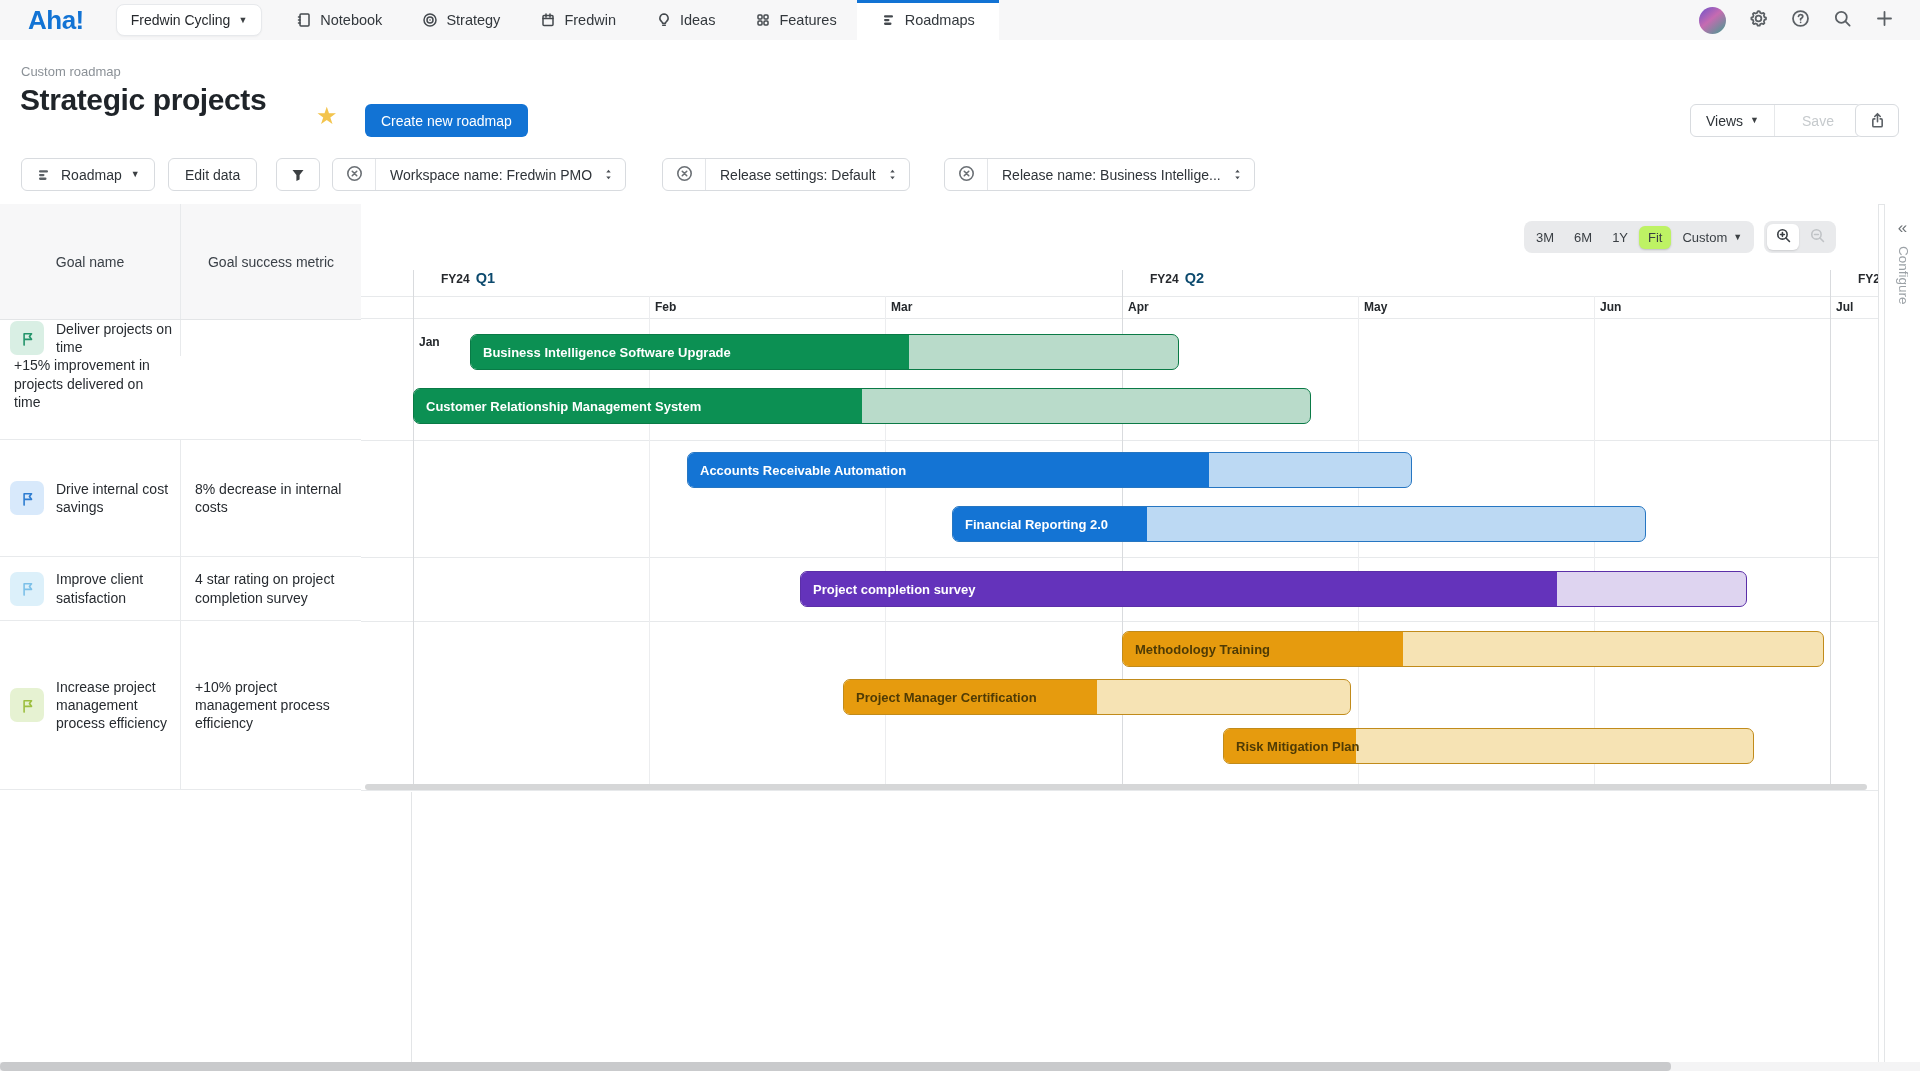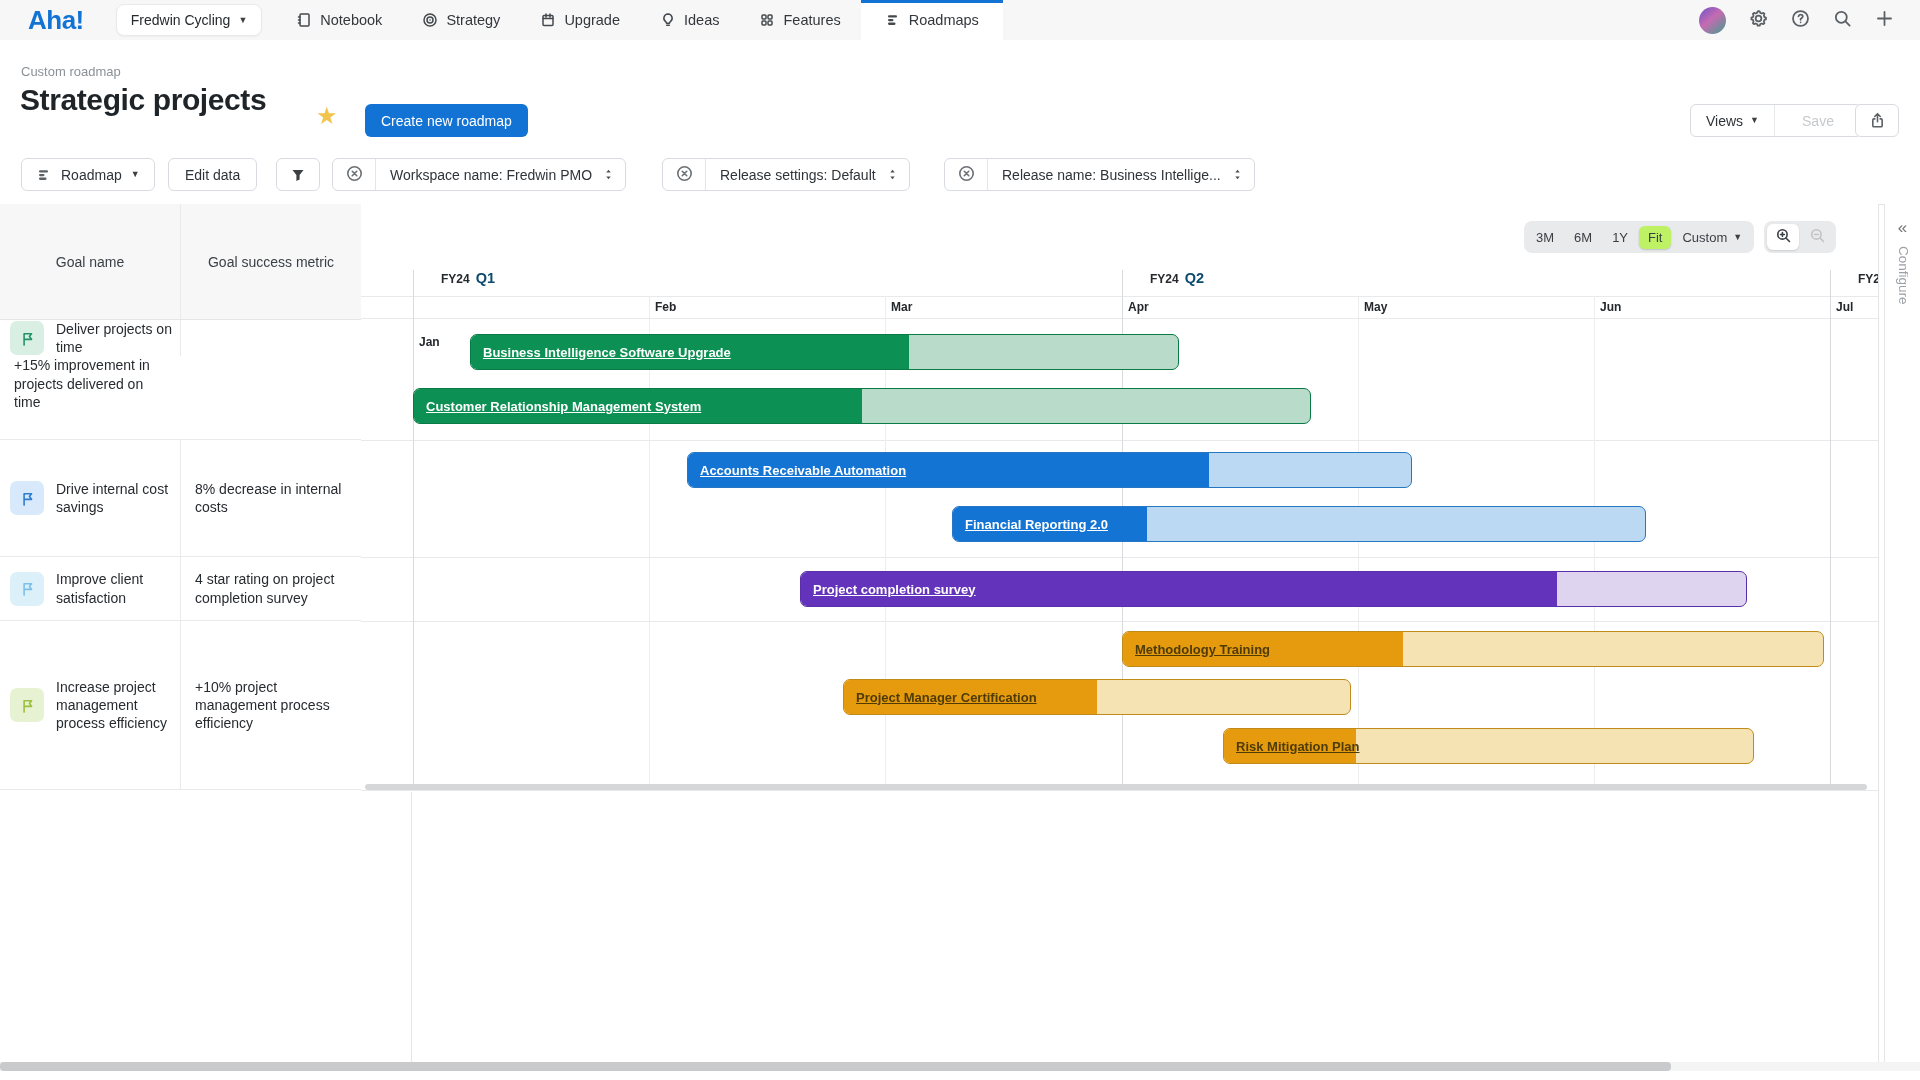--- a/index.html
+++ b/index.html
@@ -69,21 +69,21 @@
   .vline{position:absolute;width:1px;background:#ecedef;}
   .vline.q{background:#d9dbde;}
   .hline{position:absolute;left:0;width:1517px;height:1px;background:#e7e9eb;}
   .q-label{position:absolute;top:66px;display:flex;align-items:baseline;gap:6px;white-space:nowrap;}
   .q-fy{font-size:12px;font-weight:700;color:#26292d;padding-left:20px;}
   .q-q{font-size:14.5px;font-weight:700;color:#0c4a6e;}
   .m-label{position:absolute;top:96px;font-size:12px;font-weight:700;color:#24282c;white-space:nowrap;}
   .bar{position:absolute;height:36px;border-radius:7px;box-sizing:border-box;border:1px solid;overflow:hidden;}
   .bar .fill{position:absolute;left:0;top:0;bottom:0;}
   .bar .blabel{position:absolute;left:12px;top:0;height:100%;display:flex;align-items:center;
-               font-size:13px;font-weight:700;white-space:nowrap;text-decoration:underline;}
+               font-size:13px;font-weight:700;white-space:nowrap;}
   .chart-scroll{position:absolute;left:4px;top:580px;width:1502px;height:6px;background:#d6d7d8;border-radius:3px;}
 
   .right-edge{position:absolute;left:1878px;top:204px;width:1px;height:858px;background:#e3e5e7;}
 
   
   .config{position:absolute;left:1884px;top:204px;width:36px;height:858px;background:#fff;
           border-left:1px solid #e3e5e7;box-sizing:border-box;}
   .collapse{margin:14px auto 4px;width:20px;text-align:center;font-size:17px;color:#6f7478;}
   .config-label{writing-mode:vertical-rl;font-size:13.5px;color:#9ba1a6;margin:8px auto 0;display:block;width:16px;}
 
@@ -133,21 +133,21 @@
           </span>
           <span>Strategy</span>
         </div>
         <div class="nav-item">
           <span class="ic">
             <svg width="16" height="16" viewBox="0 0 16 16">
               <rect x="3" y="3.5" width="10" height="10" rx="1" fill="none" stroke="currentColor" stroke-width="1.5" stroke-linecap="round" stroke-linejoin="round"></rect>
               <path d="M3 6.5h10M6 2v3M10 2v3" fill="none" stroke="currentColor" stroke-width="1.5" stroke-linecap="round" stroke-linejoin="round"></path>
             </svg>
           </span>
-          <span>Upgrade</span>
+          <span>Fredwin</span>
         </div>
         <div class="nav-item">
           <span class="ic">
             <svg width="16" height="16" viewBox="0 0 16 16">
               <path d="M8 2a4.2 4.2 0 0 1 2.4 7.6c-.5.4-.9 1-.9 1.6h-3c0-.6-.4-1.2-.9-1.6A4.2 4.2 0 0 1 8 2z" fill="none" stroke="currentColor" stroke-width="1.5" stroke-linecap="round" stroke-linejoin="round"></path>
               <path d="M6.7 13.2h2.6" fill="none" stroke="currentColor" stroke-width="1.5" stroke-linecap="round" stroke-linejoin="round"></path>
             </svg>
           </span>
           <span>Ideas</span>
         </div>

